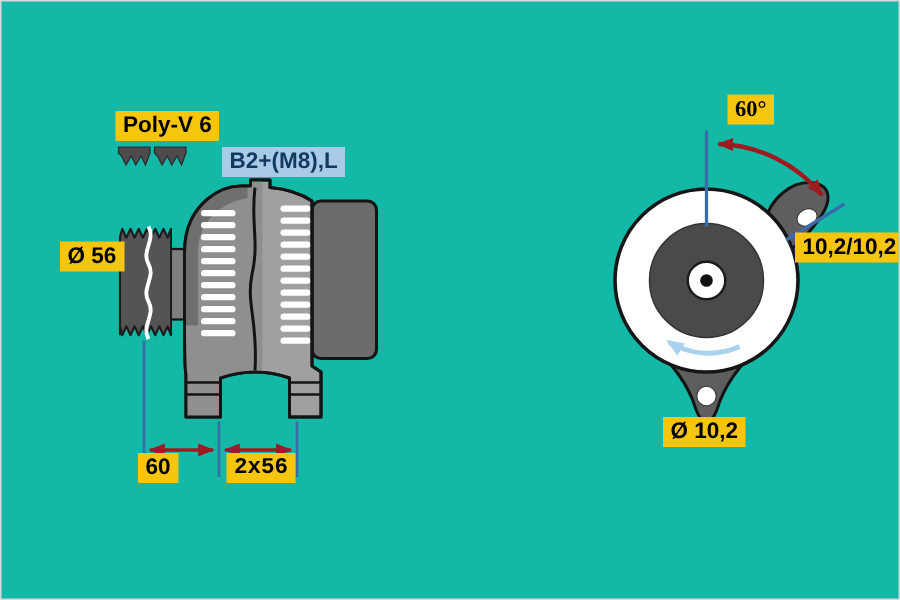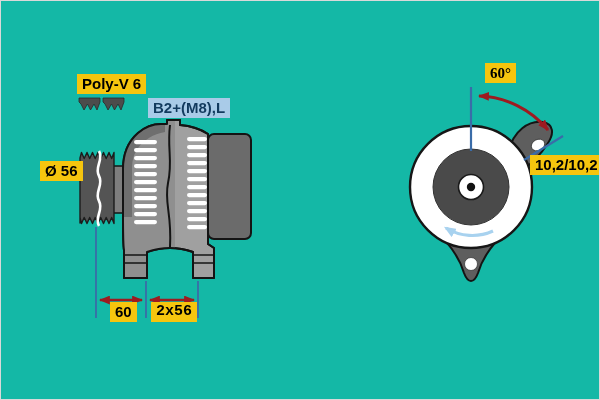--- a/index.html
+++ b/index.html
@@ -113,17 +113,18 @@
 
       <line x1="470" y1="86" x2="470" y2="150" stroke="#3a6ca8" stroke-width="2.2"></line>
       <path d="M478,95 A93,93 0 0 1 547,129" fill="none" stroke="#9e1b20" stroke-width="3" marker-start="url(#redStart)" marker-end="url(#redEnd)"></path>
       <line x1="523" y1="159" x2="562" y2="135" stroke="#3a6ca8" stroke-width="2.2"></line>
     </g>
   </svg>
 
   <div class="chip" style="left:76px;top:73px;">Poly-V 6</div>
   <div class="chip blue" style="left:147px;top:97px;">B2+(M8),L</div>
   <div class="chip" style="left:39px;top:160px;">Ø 56</div>
-  <div class="chip" style="left:109px;top:301px;">60</div>
+  <div class="chip" style="left:91px;top:301px;">60</div>
   <div class="chip" style="left:150px;top:301px;font-family:Liberation Mono, monospace;">2x56</div>
   <div class="chip" style="left:484px;top:62px;font-family:Liberation Serif, serif;">60°</div>
   <div class="chip" style="left:529px;top:154px;">10,2/10,2</div>
+  <div class="chip" style="left:441px;top:277px;">Ø 10,2</div>
 </div>
 
 </body></html>

